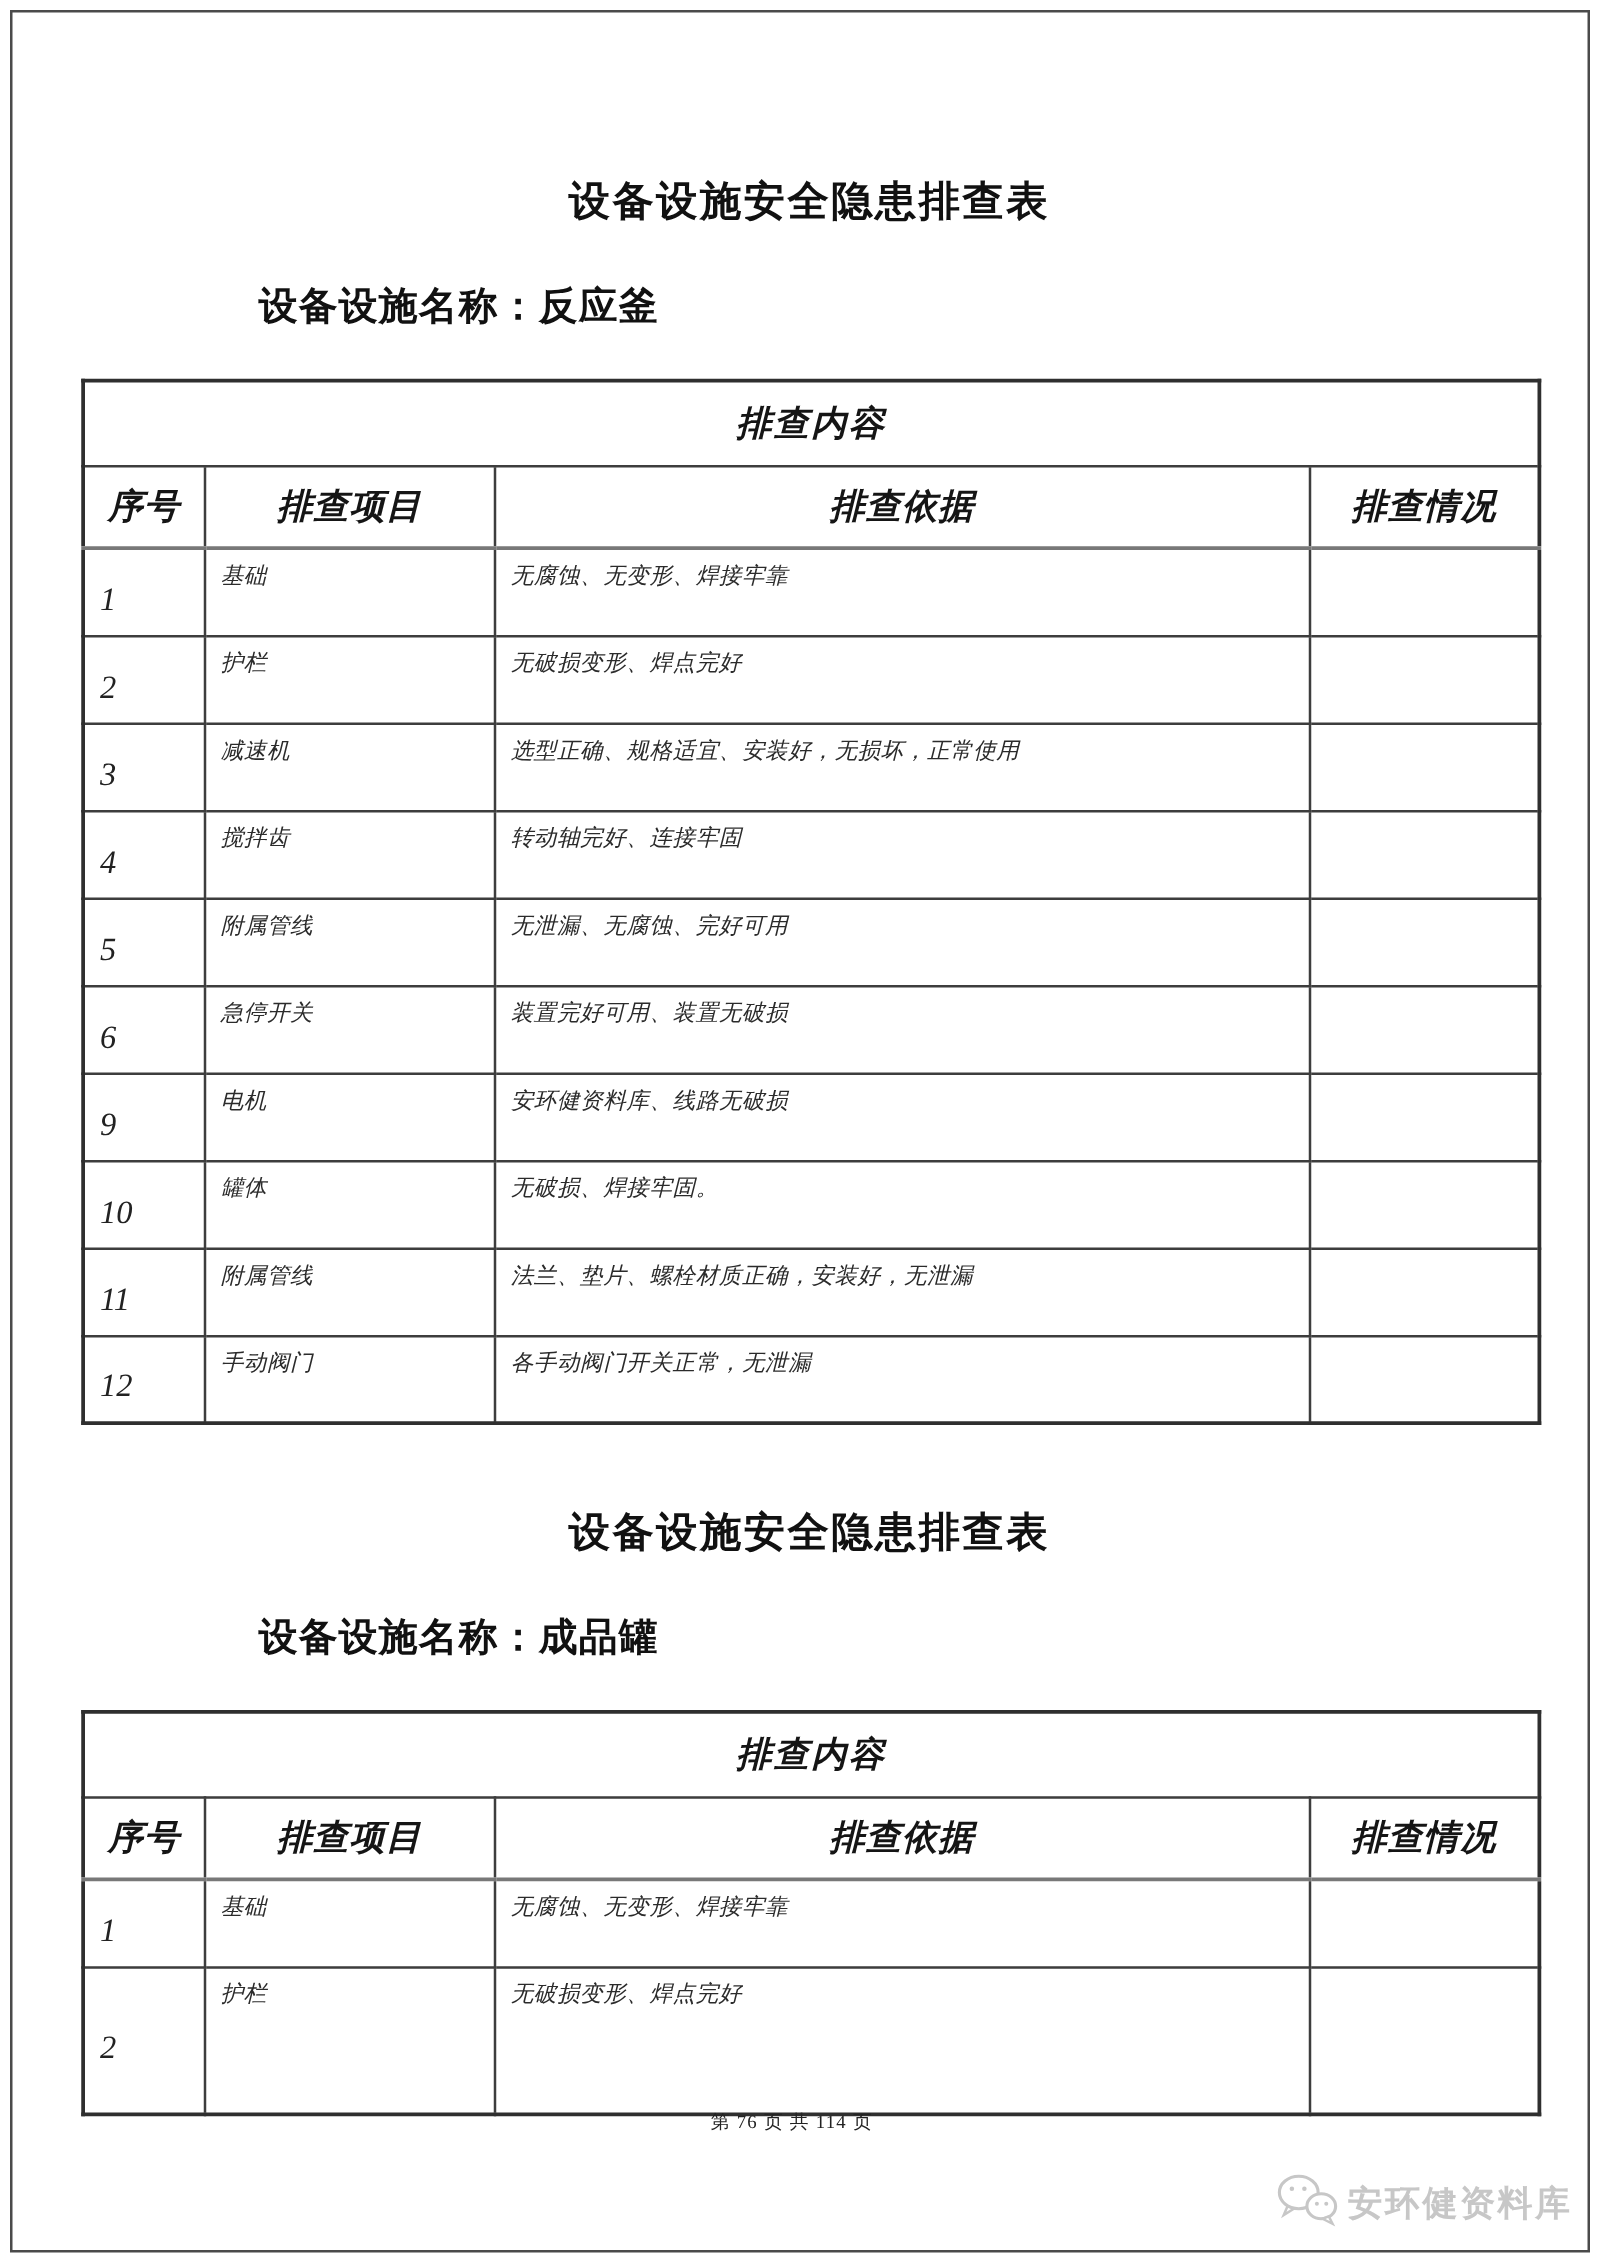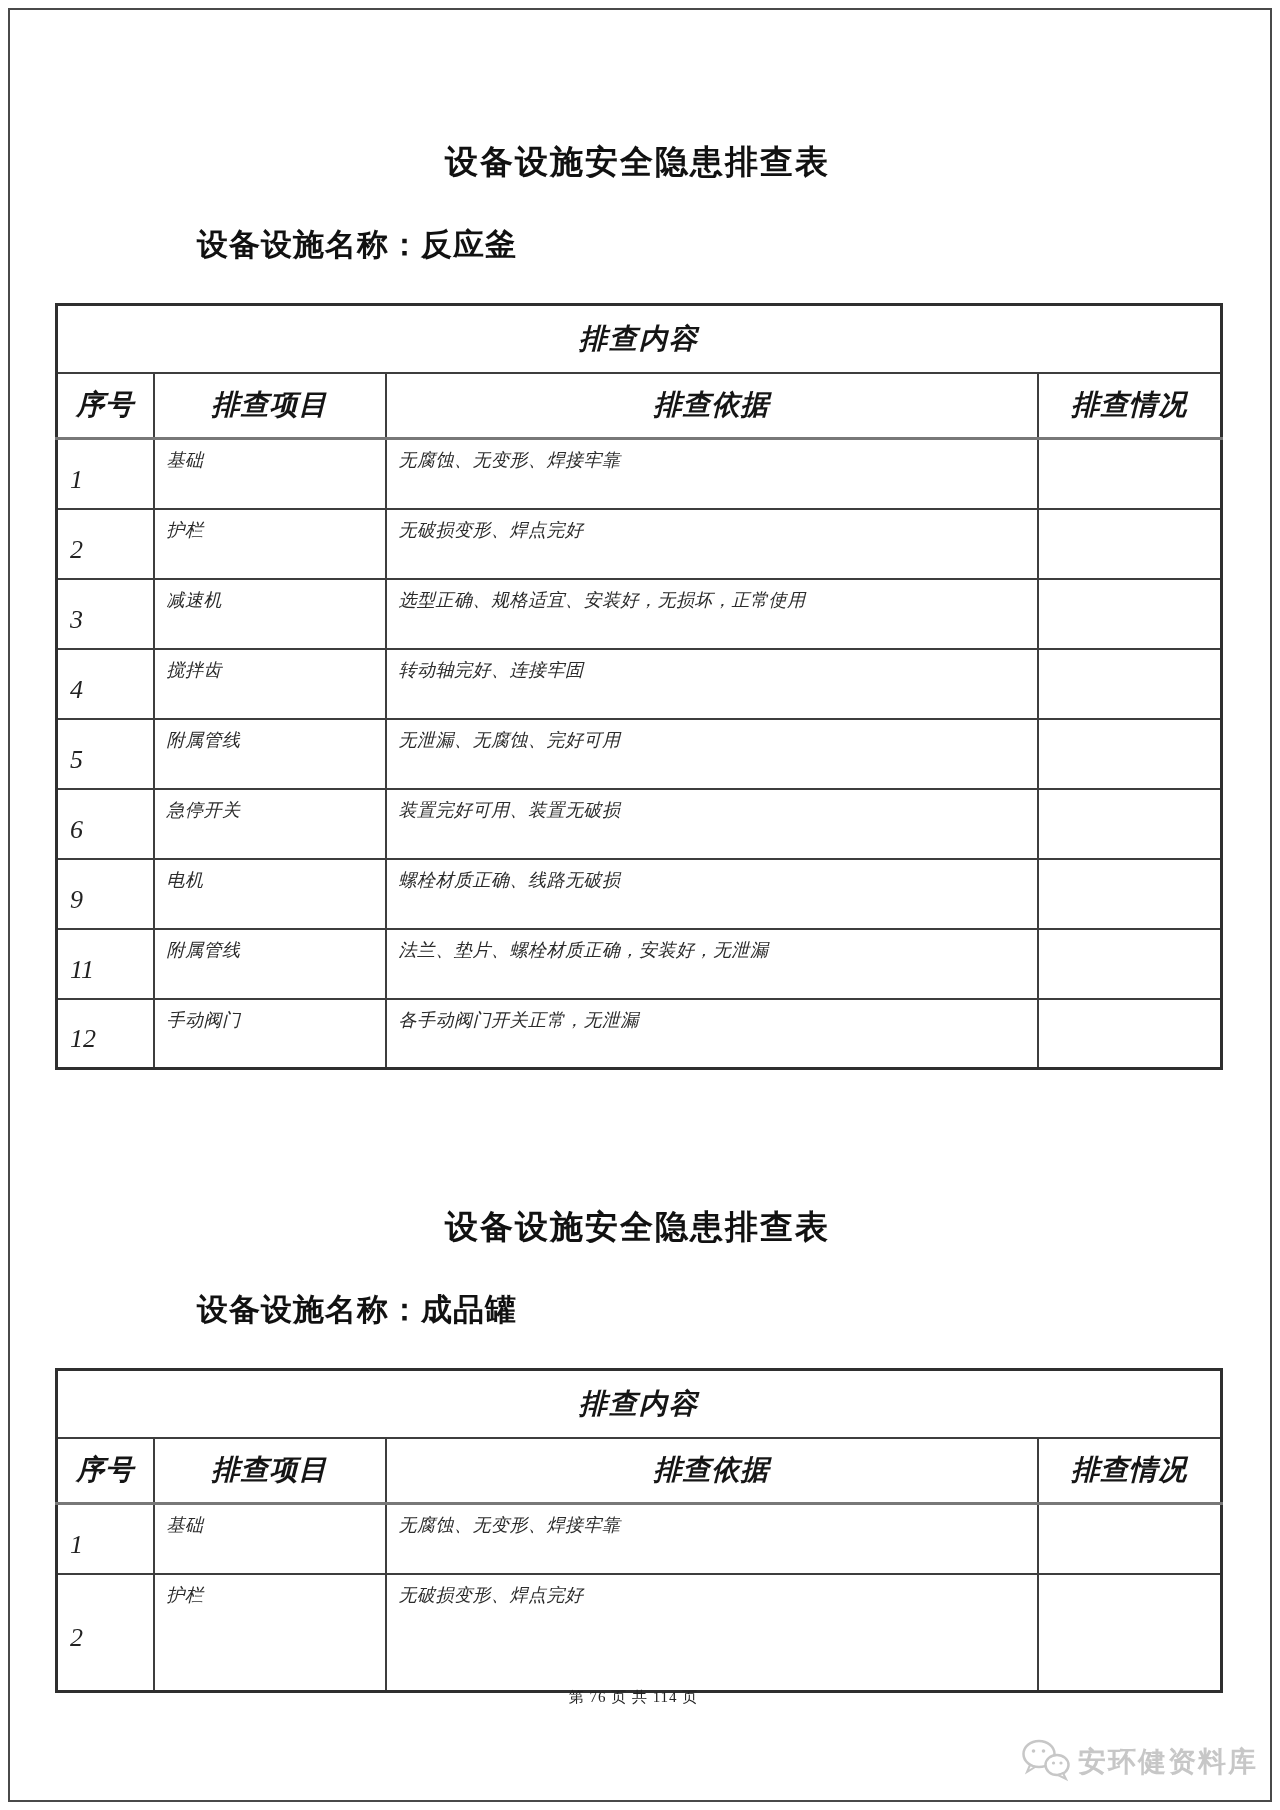--- a/index.html
+++ b/index.html
@@ -6,21 +6,21 @@
   body{
     width:1280px;height:1810px;position:relative;background:#ffffff;
     font-family:"Liberation Serif","DejaVu Serif",serif;color:#1c1c1c;
     overflow:hidden;
   }
   .frame{
     position:absolute;left:8px;top:8px;right:8px;bottom:8px;
     border:2px solid #4a4a4a;pointer-events:none;
   }
   #blocks{position:absolute;left:51px;top:0;width:1165px;}
-  .table-block{position:absolute;left:4px;width:1165px;}
+  .table-block{position:absolute;left:14px;width:1165px;}
   .table-block.b0{top:140px;}
   .table-block.b1{top:1205px;}
   .doc-title{
     margin:0;text-align:center;font-size:33px;font-weight:700;
     letter-spacing:2px;line-height:45px;color:#111;
   }
   .equipment-name{
     margin:40px 0 0 142px;font-size:31px;font-weight:700;
     line-height:40px;color:#111;letter-spacing:1px;
   }
@@ -124,21 +124,27 @@
           </tr>
           <tr class="data-row">
             <td class="no">6</td>
             <td class="item">急停开关</td>
             <td class="basis">装置完好可用、装置无破损</td>
             <td class="status"></td>
           </tr>
           <tr class="data-row">
             <td class="no">9</td>
             <td class="item">电机</td>
-            <td class="basis">螺栓材质正确、线路无破损</td>
+            <td class="basis">安环健资料库、线路无破损</td>
+            <td class="status"></td>
+          </tr>
+          <tr class="data-row">
+            <td class="no">10</td>
+            <td class="item">罐体</td>
+            <td class="basis">无破损、焊接牢固。</td>
             <td class="status"></td>
           </tr>
           <tr class="data-row">
             <td class="no">11</td>
             <td class="item">附属管线</td>
             <td class="basis">法兰、垫片、螺栓材质正确，安装好，无泄漏</td>
             <td class="status"></td>
           </tr>
           <tr class="data-row">
             <td class="no">12</td>

